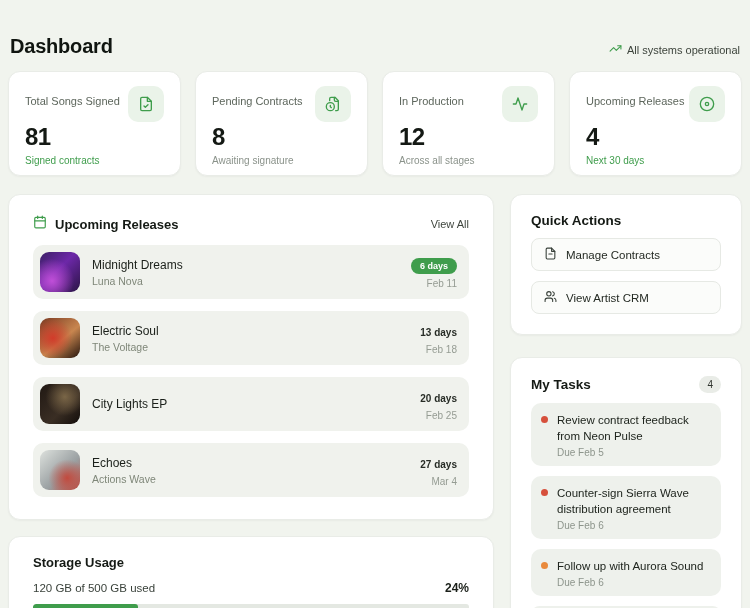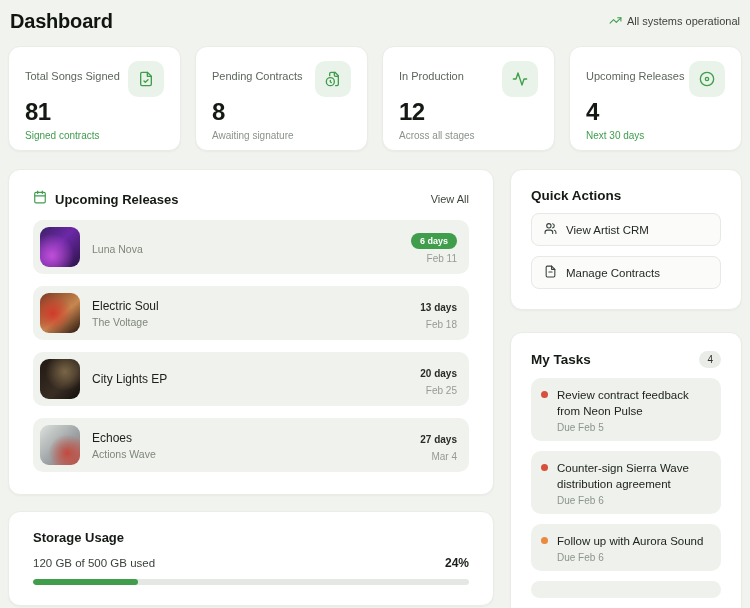--- a/index.html
+++ b/index.html
@@ -6,21 +6,21 @@
   html,body { width:750px; height:608px; }
   body {
     background:#f1f4ee;
     font-family:"Liberation Sans", sans-serif;
     color:#161b16;
     overflow:hidden;
   }
   .page { padding:8px; }
 
   
-  .header { display:flex; justify-content:space-between; padding:2px 2px 0 2px; }
+  .header { display:flex; justify-content:space-between; align-items:flex-end; padding:2px 2px 0 2px;margin-top:25px; }
   .page-title { font-size:20px; font-weight:bold; color:#101510; letter-spacing:-0.2px; }
   .page-subtitle { font-size:11px; color:#646c62; margin-top:5px; }
   .status-chip { display:flex; align-items:center; gap:5px; font-size:11px; color:#3c433b; padding-bottom:1px; }
   .status-chip svg { color:#3f9d4c; }
 
   
   .stats { display:grid; grid-template-columns:repeat(4,1fr); gap:14px; margin-top:13px; }
   .stat-card { background:#ffffff; border:1px solid #e9ece7; border-radius:12px; padding:14px 16px; height:105px; box-shadow:0 1px 2px rgba(20,30,20,0.04); }
   .stat-top { display:flex; justify-content:space-between; align-items:flex-start; }
   .stat-label { font-size:11px; color:#5d665c; padding-top:9px; }
@@ -179,20 +179,21 @@
                 </svg>
             </span>
             <span class="panel-title">Upcoming Releases</span>
           </div>
           <button class="view-all">View All</button>
         </div>
 
         <div class="release-row">
           <div class="thumb art-0"></div>
           <div class="release-info">
+            <div class="release-title">Midnight Dreams</div>
             <div class="release-artist">Luna Nova</div>
           </div>
           <div class="release-meta">
             <span class="release-days" data-style="pill">6 days</span>
             <div class="release-date">Feb 11</div>
           </div>
         </div>
 
         <div class="release-row">
           <div class="thumb art-1"></div>
@@ -241,41 +242,41 @@
         </div>
 
       </div>
 
     </div>
 
     <div>
 
       <div class="panel qa-panel">
         <div class="qa-title">Quick Actions</div>
+        <button class="qa-btn">
+          <span>
+            <svg width="13" height="13" viewBox="0 0 24 24" fill="none" stroke="currentColor" stroke-width="2" stroke-linecap="round" stroke-linejoin="round">
+                <path d="M14 2H6a2 2 0 0 0-2 2v16a2 2 0 0 0 2 2h12a2 2 0 0 0 2-2V8z"></path>
+                <polyline points="14 2 14 8 20 8"></polyline>
+                <line x1="9" y1="13" x2="15" y2="13"></line>
+              </svg>
+          </span>
+          <span>Manage Contracts</span>
+        </button>
         <button class="qa-btn">
           <span>
             <svg width="13" height="13" viewBox="0 0 24 24" fill="none" stroke="currentColor" stroke-width="2" stroke-linecap="round" stroke-linejoin="round">
                 <path d="M16 21v-2a4 4 0 0 0-4-4H6a4 4 0 0 0-4 4v2"></path>
                 <circle cx="9" cy="7" r="4"></circle>
                 <path d="M22 21v-2a4 4 0 0 0-3-3.87"></path>
                 <path d="M16 3.13a4 4 0 0 1 0 7.75"></path>
               </svg>
           </span>
           <span>View Artist CRM</span>
         </button>
-        <button class="qa-btn">
-          <span>
-            <svg width="13" height="13" viewBox="0 0 24 24" fill="none" stroke="currentColor" stroke-width="2" stroke-linecap="round" stroke-linejoin="round">
-                <path d="M14 2H6a2 2 0 0 0-2 2v16a2 2 0 0 0 2 2h12a2 2 0 0 0 2-2V8z"></path>
-                <polyline points="14 2 14 8 20 8"></polyline>
-                <line x1="9" y1="13" x2="15" y2="13"></line>
-              </svg>
-          </span>
-          <span>Manage Contracts</span>
-        </button>
       </div>
 
       <div class="panel tasks-panel">
         <div class="tasks-head">
           <span class="tasks-title">My Tasks</span>
           <span class="tasks-count">4</span>
         </div>
 
         <div class="task-card" data-priority="high">
           <span class="dot"></span>

